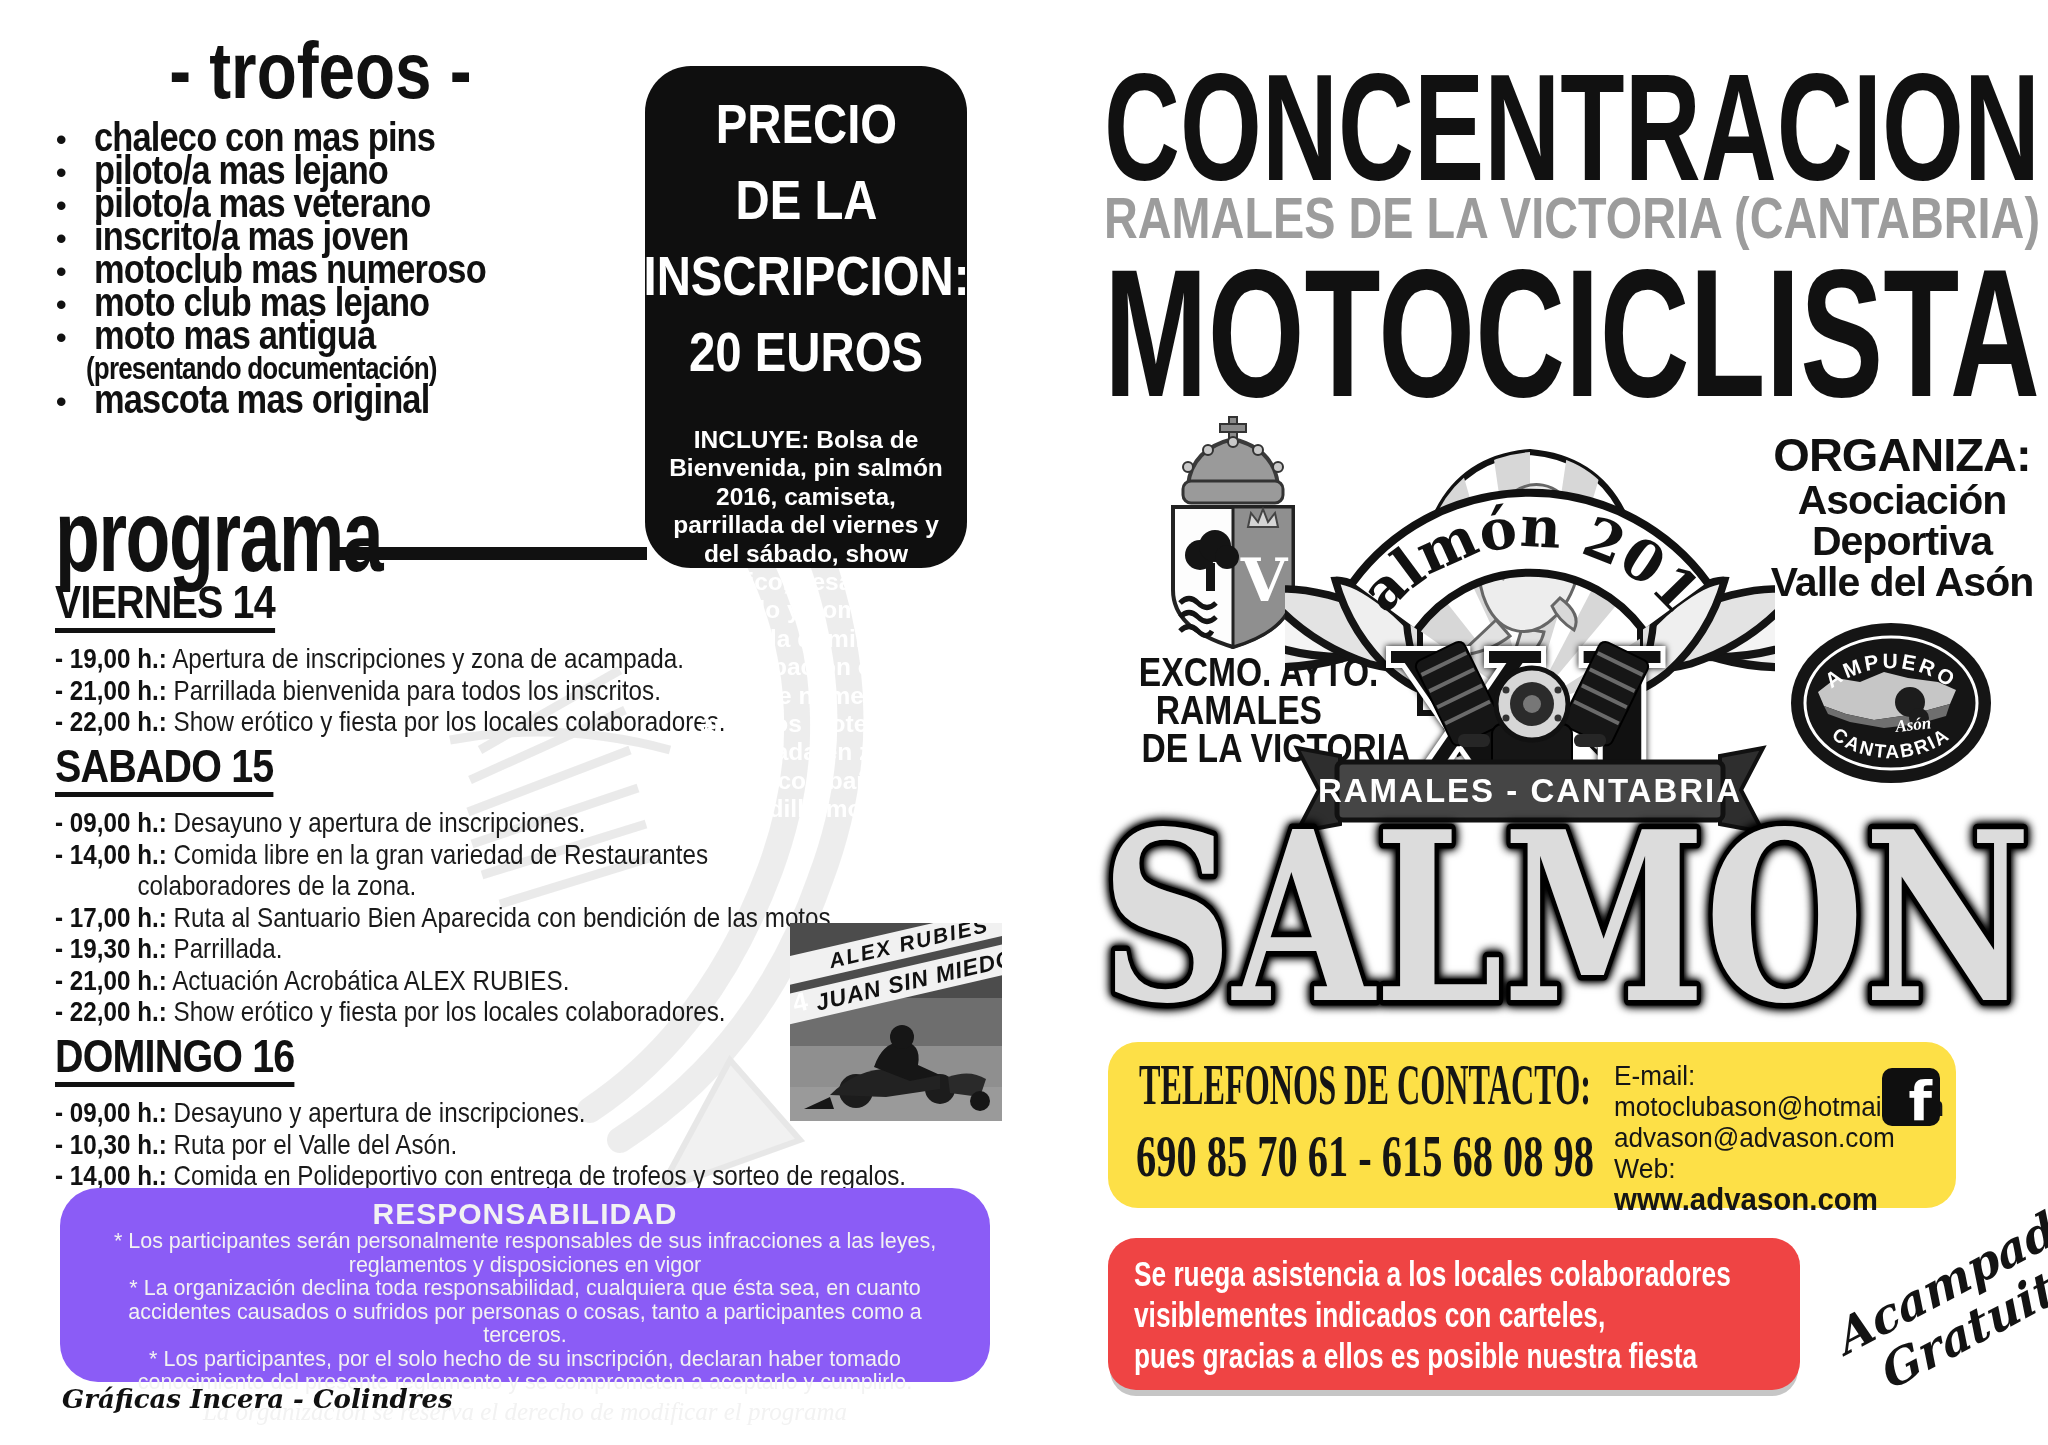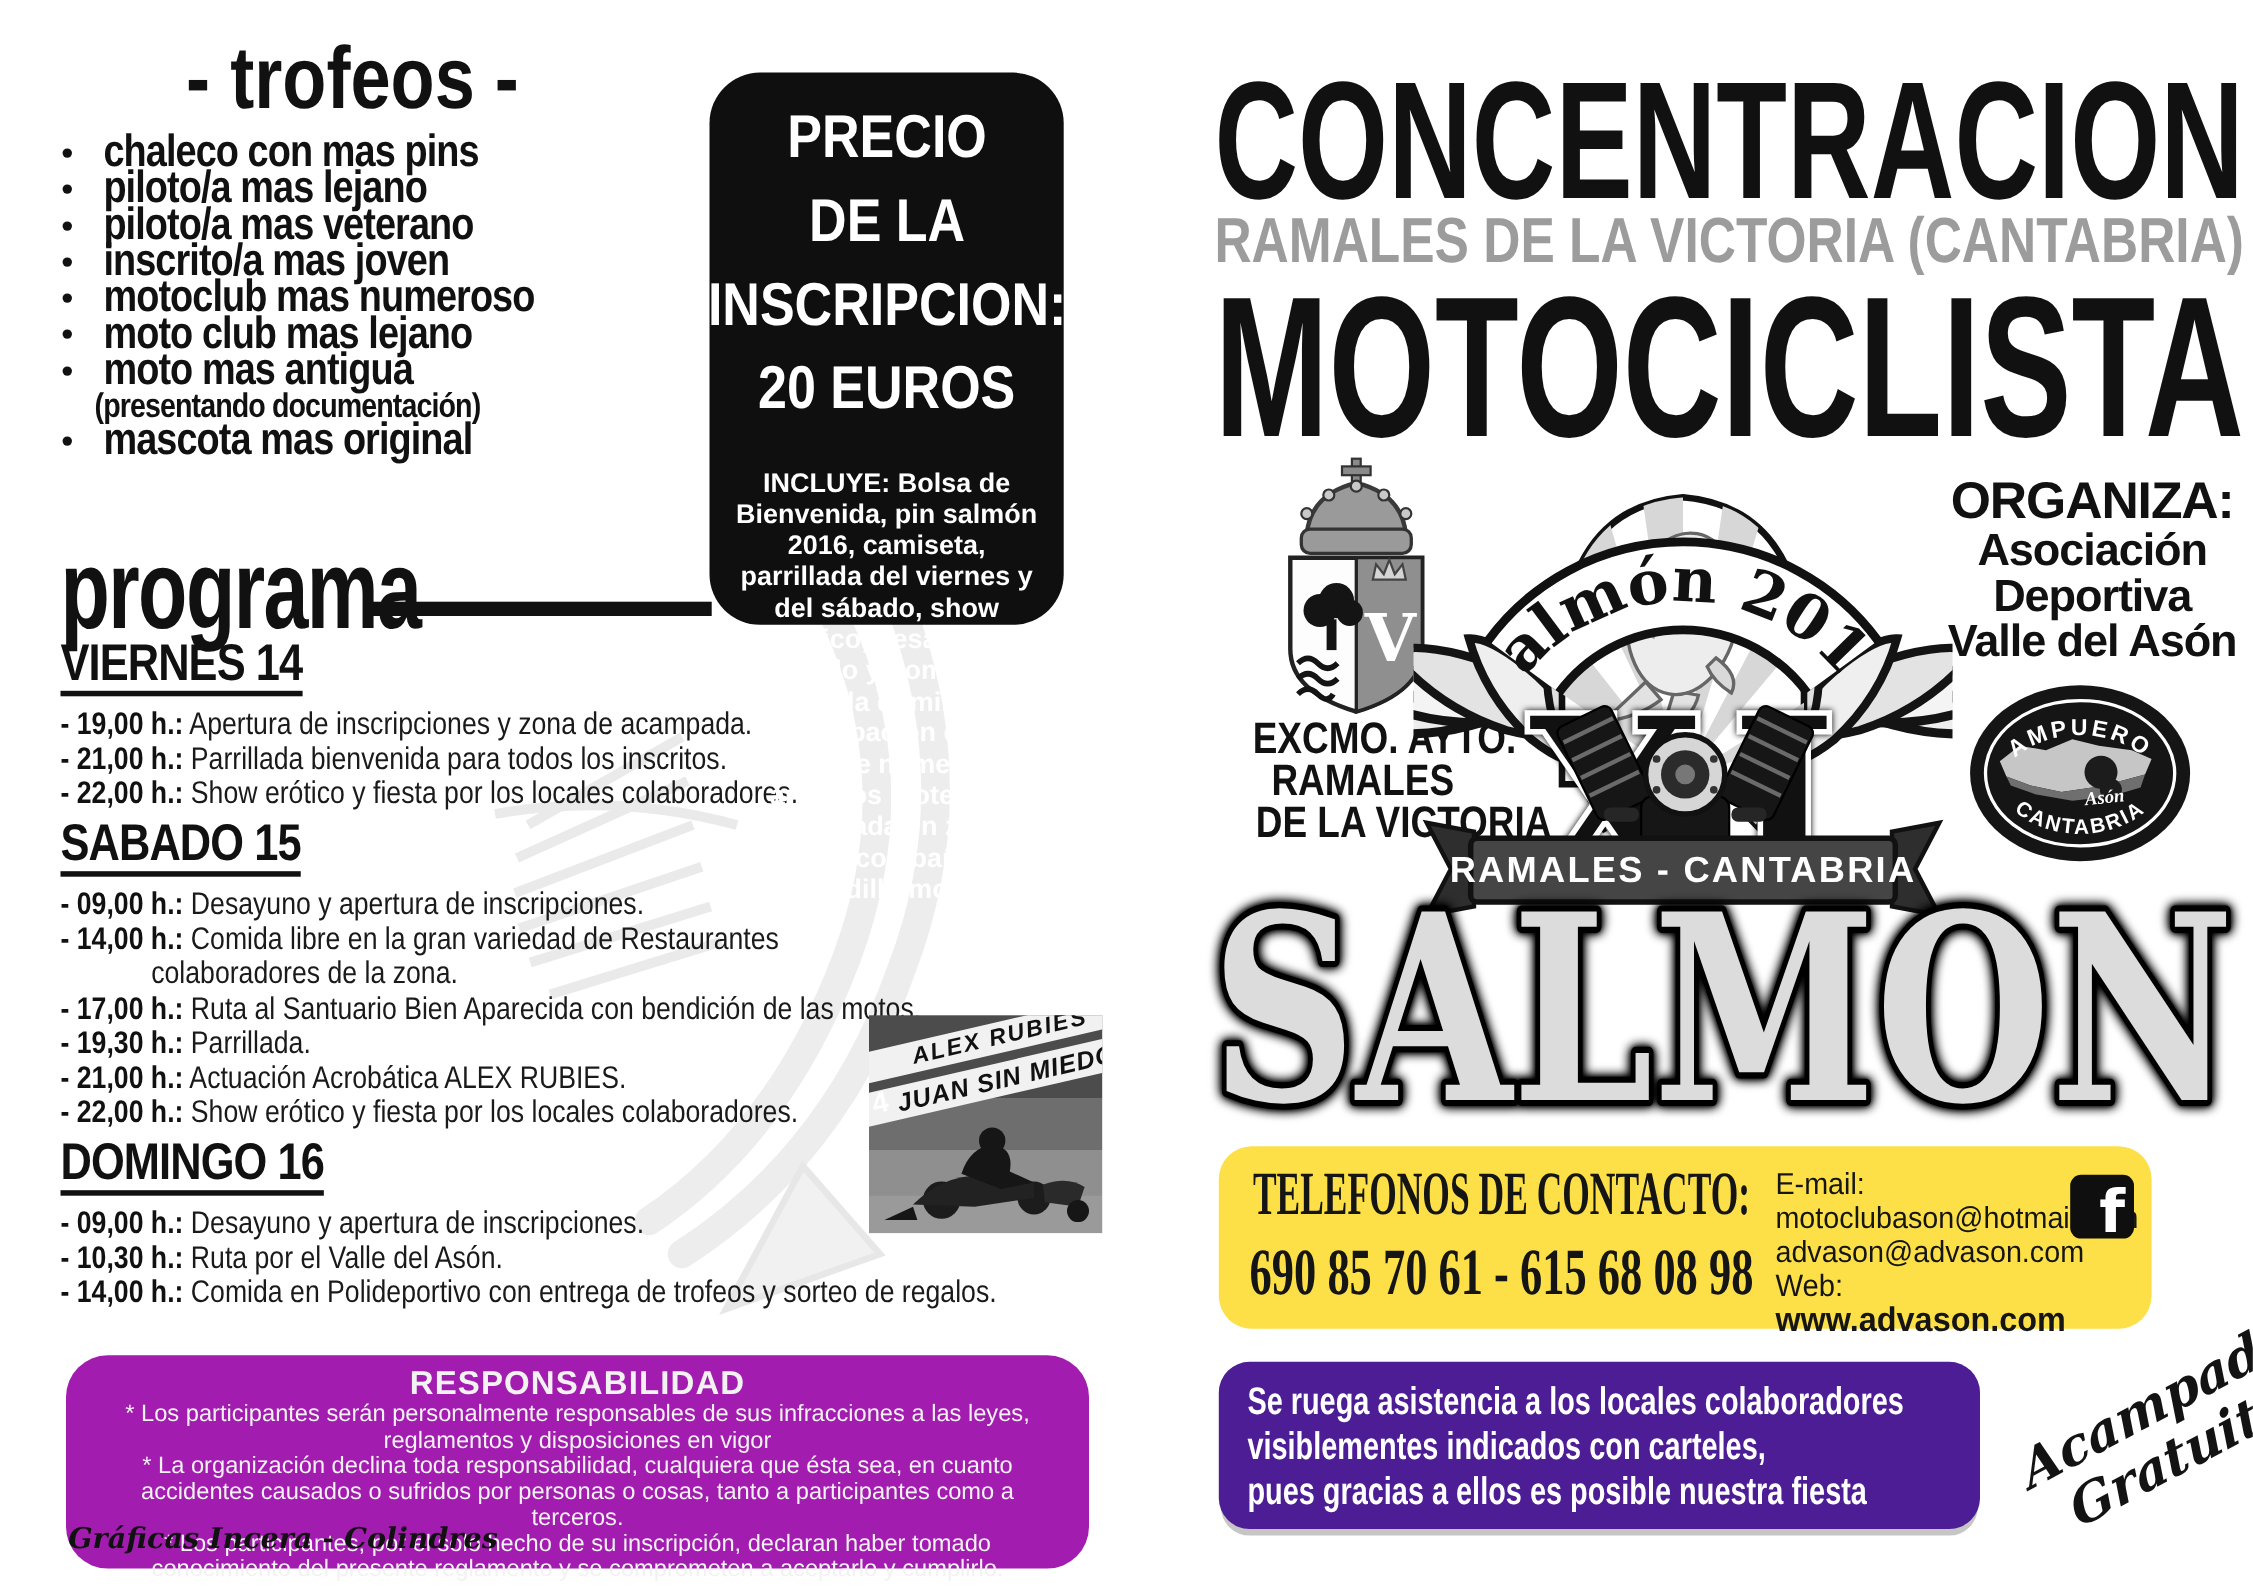--- a/index.html
+++ b/index.html
@@ -29,42 +29,42 @@
   .p-row.cont .p-line{padding-left:97px;}
   .precio-box{left:645px;top:66px;width:322px;height:502px;background:#0f0f0f;border-radius:46px;color:#fff;
               display:flex;flex-direction:column;align-items:center;padding-top:30px;box-sizing:border-box;gap:19px;}
   .precio-box .big{font-weight:800;font-size:55px;line-height:57px;transform:scaleX(.86);transform-origin:50% 50%;white-space:nowrap;}
   .precio-box .incluye{margin-top:26px;width:280px;font-weight:700;font-size:24.5px;line-height:1.16;text-align:center;}
   .photo{left:790px;top:923px;width:212px;height:198px;overflow:hidden;background:linear-gradient(#4c4c4c 0 38%,#6e6e6e 38% 62%,#8f8f8f 62%);}
   .strip{position:absolute;background:#f1f1f1;color:#111;text-align:center;font-weight:800;font-style:italic;transform:rotate(-13deg);}
   .strip1{left:-16px;top:6px;width:270px;height:28px;font-size:21px;line-height:28px;letter-spacing:2px;}
   .strip2{left:-10px;top:42px;width:270px;height:30px;font-size:23px;line-height:30px;letter-spacing:1px;}
   .photo .num{position:absolute;left:3px;top:64px;color:#fff;font-weight:800;font-size:26px;transform:rotate(-13deg);}
-  .resp-box{left:60px;top:1232px;width:930px;height:194px;background:#a21caf;border-radius:38px;color:#f2f2f2;
+  .resp-box{left:60px;top:1188px;width:930px;height:194px;background:#8b5cf6;border-radius:38px;color:#f2f2f2;
             box-sizing:border-box;padding:10px 38px;text-align:center;}
   .resp-box h3{margin:0;font-size:30px;line-height:32px;letter-spacing:1px;font-weight:700;}
   .resp-box p{margin:0;font-size:21.5px;line-height:23.5px;font-weight:400;}
   .resp-box .reserva{font-family:"Liberation Serif",serif;font-style:italic;font-size:25px;line-height:28px;margin-top:3px;}
   .credit{left:62px;top:1384px;font-family:"DejaVu Serif",serif;font-weight:700;font-style:italic;font-size:26px;}
 
   
   .organiza{left:1752px;top:430px;width:300px;text-align:center;}
   .organiza .o-t{font-weight:800;font-size:47px;line-height:50px;letter-spacing:-1px;}
   .organiza .o-l{font-weight:800;font-size:41px;line-height:41px;letter-spacing:-1px;}
   .ayto{left:1116px;top:653px;width:245px;text-align:center;}
   .ayto div{font-weight:800;font-size:40px;line-height:38px;}
   .ayto .in{display:inline-block;transform:scaleX(.84);transform-origin:50% 50%;white-space:nowrap;}
   .contact-box{left:1108px;top:1042px;width:848px;height:166px;background:#fde047;border-radius:30px;}
   .mailcol{position:absolute;left:506px;top:18px;width:330px;color:#151515;font-size:27.5px;line-height:31px;
            transform:scaleX(.95);transform-origin:0 0;}
   .mailcol .web{font-size:28px;}
   .mailcol .web b{font-size:31px;}
   .fb{position:absolute;right:16px;top:26px;width:58px;height:58px;background:#0f0f0f;border-radius:10px;overflow:hidden;}
   .fb span{position:absolute;right:8px;top:2px;color:#fff;font-weight:800;font-size:54px;font-family:"DejaVu Sans",sans-serif;}
-  .notice-box{left:1108px;top:1238px;width:692px;height:152px;background:#4c1d95;border-radius:28px;color:#fff;
+  .notice-box{left:1108px;top:1238px;width:692px;height:152px;background:#ef4444;border-radius:28px;color:#fff;
               box-sizing:border-box;padding:15px 26px;box-shadow:0 8px 0 -2px #c6c6c6;}
   .notice-box div{height:41px;}
   .notice-box .nl{display:inline-block;transform:scaleX(.75);transform-origin:0 50%;white-space:nowrap;
                   font-weight:800;font-size:35px;line-height:41px;}
   .acampada{left:1836px;top:1256px;width:240px;transform:rotate(-28deg) skewX(-6deg);
             font-family:"DejaVu Serif",serif;font-style:italic;font-weight:700;font-size:47px;line-height:52px;color:#131313;}
   .acampada .l2{margin-left:28px;}
   svg text{font-family:"Liberation Sans",sans-serif;}
   .serif-txt{font-family:"Liberation Serif",serif;}
   .slab-txt{font-family:"DejaVu Serif",serif;}

